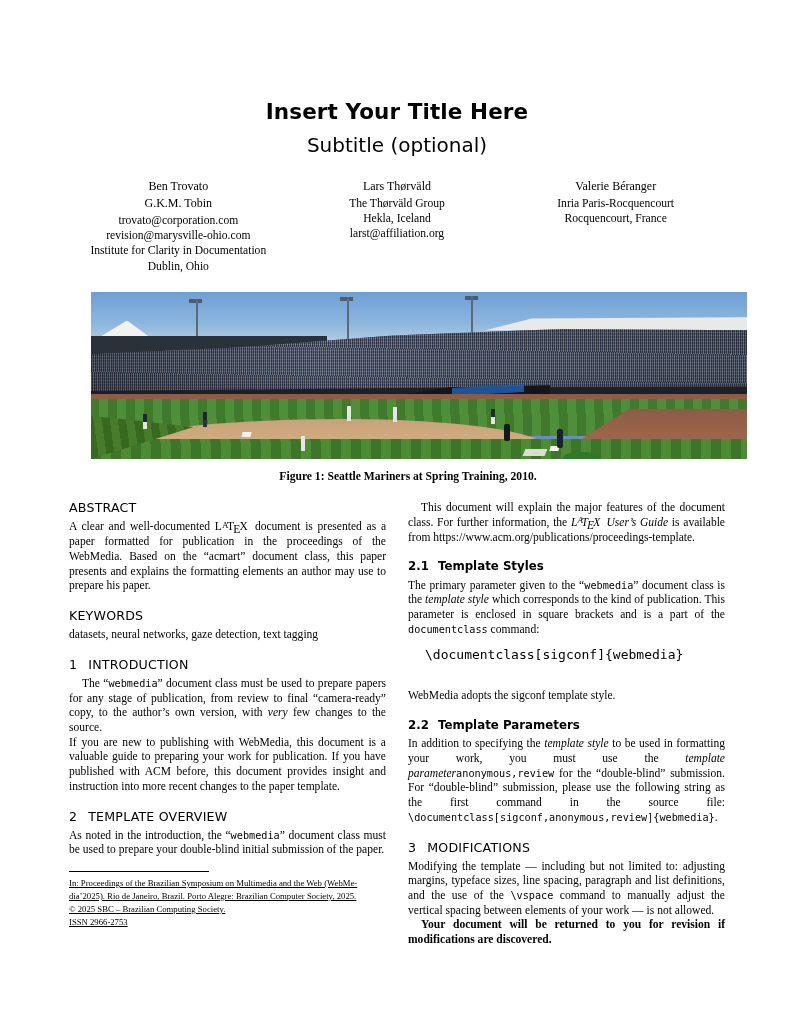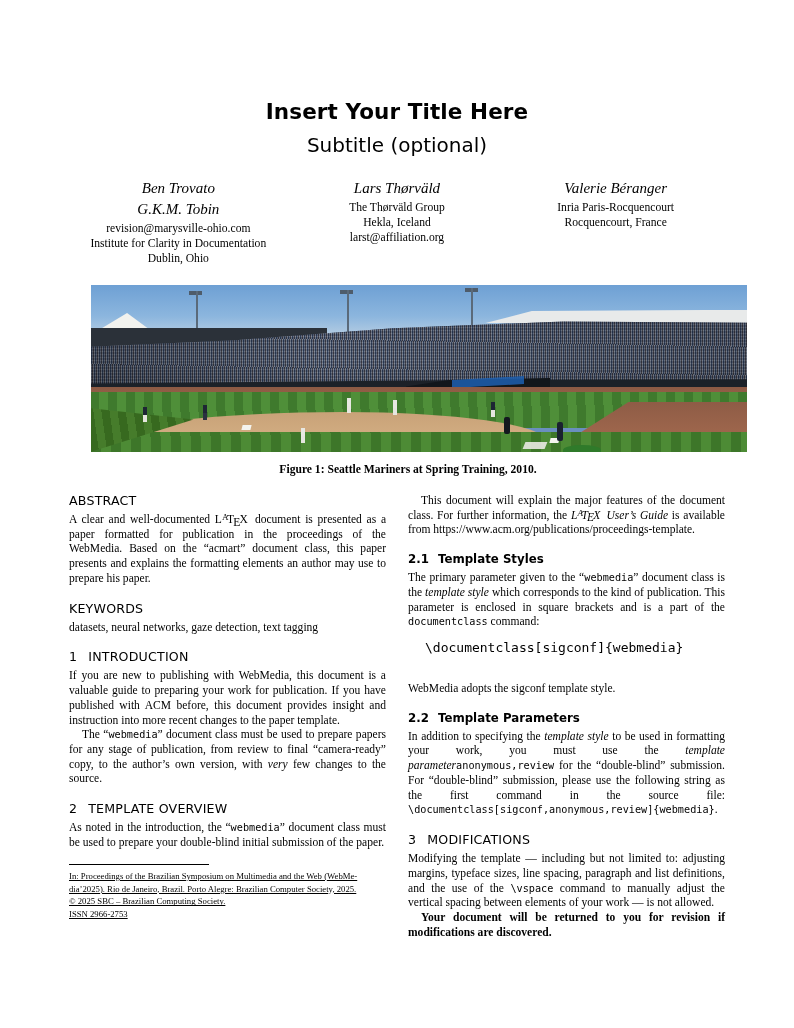--- a/index.html
+++ b/index.html
@@ -42,24 +42,23 @@
     display: flex;
     justify-content: space-between;
     margin: 22px 69px 0 69px;
   }
   .author {
     width: 33.33%;
     text-align: center;
     line-height: 1.33;
   }
   .author-name {
-    font-size: 15px;
+    font-size: 12px;
     display: block;
     margin-bottom: 1px;
-    font-style: italic;
   }
   .author-line {
     font-size: 11.6px;
     display: block;
   }
 
   
   .figure { margin: 18px 69px 0 91px; }
   .photo {
     position: relative;
@@ -272,20 +271,21 @@
 
   <div class="title-block">
     <h1 class="doc-title">Insert Your Title Here</h1>
     <div class="doc-subtitle">Subtitle (optional)</div>
   </div>
 
   <div class="authors">
     <div class="author">
       <span class="author-name">Ben Trovato</span>
       <span class="author-name">G.K.M. Tobin</span>
+      <span class="author-line">trovato@corporation.com</span>
       <span class="author-line">revision@marysville-ohio.com</span>
       <span class="author-line">Institute for Clarity in Documentation</span>
       <span class="author-line">Dublin, Ohio</span>
     </div>
     <div class="author">
       <span class="author-name">Lars Thørväld</span>
       <span class="author-line">The Thørväld Group</span>
       <span class="author-line">Hekla, Iceland</span>
       <span class="author-line">larst@affiliation.org</span>
     </div>
@@ -362,22 +362,22 @@
 
       <div class="spacer-lg"></div>
       <h2 class="sec-head">KEYWORDS</h2>
       <p class="kw">datasets, neural networks, gaze detection, text tagging</p>
 
       <div class="spacer-lg"></div>
       <h2 class="sec-head numbered">
           <span class="num">1</span>
           <span>INTRODUCTION</span>
         </h2>
+      <p class="para indent"><span>The “</span><span class="mono">webmedia</span><span>” document class must be used to prepare papers for any stage of publication, from review to final “camera-ready” copy, to the author’s own version, with </span><span class="ital">very</span><span> few changes to the source.</span></p>
       <p class="para">If you are new to publishing with WebMedia, this document is a valuable guide to preparing your work for publication. If you have published with ACM before, this document provides insight and instruction into more recent changes to the paper template.</p>
-      <p class="para indent"><span>The “</span><span class="mono">webmedia</span><span>” document class must be used to prepare papers for any stage of publication, from review to final “camera-ready” copy, to the author’s own version, with </span><span class="ital">very</span><span> few changes to the source.</span></p>
 
       <div class="spacer-lg"></div>
       <h2 class="sec-head numbered">
           <span class="num">2</span>
           <span>TEMPLATE OVERVIEW</span>
         </h2>
       <p class="para"><span>As noted in the introduction, the “</span><span class="mono">webmedia</span><span>” document class must be used to prepare your double-blind initial submission of the paper.</span></p>
 
       <div class="footnote-wrap">
         <div class="footnote-rule"></div>

